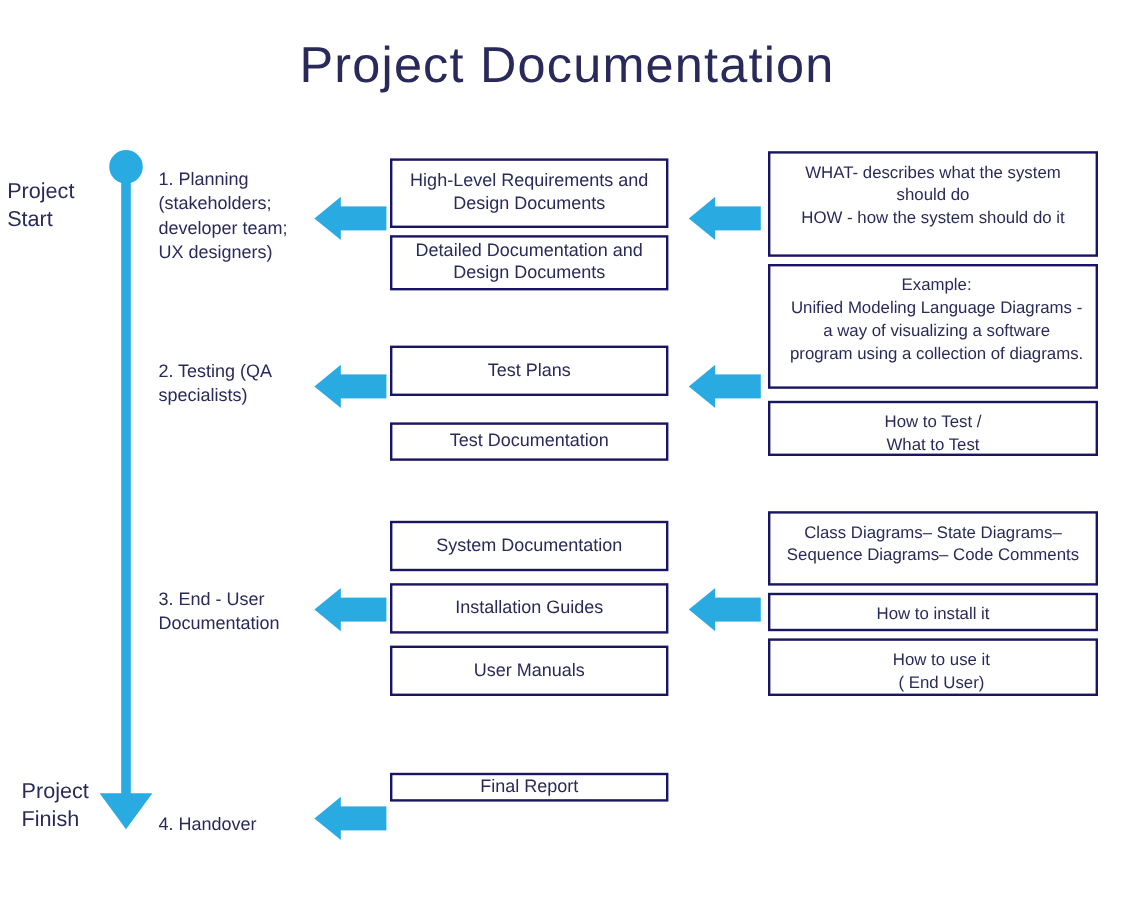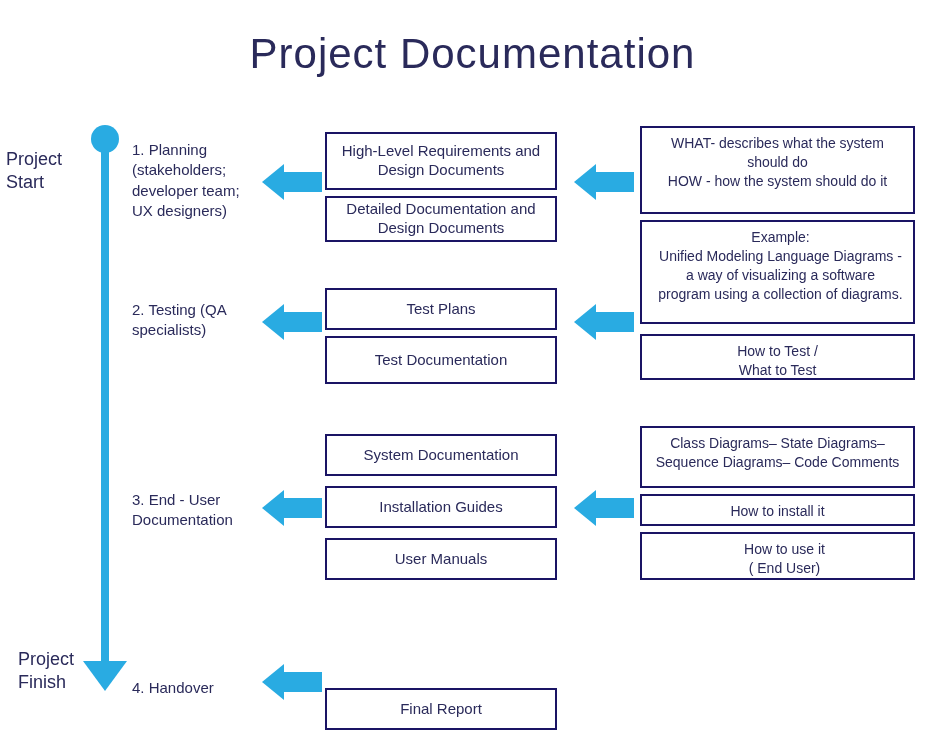--- a/index.html
+++ b/index.html
@@ -131,25 +131,25 @@
 <div class="label-finish">Project Finish</div>
 
 <div class="stage stage-1">1. Planning (stakeholders; developer team; UX designers)</div>
 <div class="stage stage-2">2. Testing (QA specialists)</div>
 <div class="stage stage-3">3. End - User Documentation</div>
 <div class="stage stage-4">4. Handover</div>
 
 <div class="docbox doclane" style="top:132px;height:58px">High-Level Requirements and Design Documents</div>
 <div class="docbox doclane" style="top:196px;height:46px">Detailed Documentation and Design Documents</div>
 <div class="docbox doclane" style="top:288px;height:42px">Test Plans</div>
-<div class="docbox doclane" style="top:336px;height:48px">Test Documentation</div>
+<div class="docbox doclane" style="top:352px;height:32px">Test Documentation</div>
 <div class="docbox doclane" style="top:434px;height:42px">System  Documentation</div>
 <div class="docbox doclane" style="top:486px;height:42px">Installation Guides</div>
 <div class="docbox doclane" style="top:538px;height:42px">User Manuals</div>
-<div class="docbox doclane" style="top:688px;height:42px">Final Report</div>
+<div class="docbox doclane" style="top:644px;height:24px">Final Report</div>
 
 <div class="descbox desclane" style="top: 126px; height: 88px; white-space: pre-line;">WHAT- describes what the system should do
 HOW - how the system should do it</div>
 <div class="descbox desclane" style="top: 220px; height: 104px; white-space: pre-line; padding-left: 16px;">Example:
 Unified Modeling Language Diagrams - a way of visualizing a software program using a collection of diagrams.</div>
 <div class="descbox desclane" style="top: 334px; height: 46px; white-space: pre-line;">How to Test /
 What to Test</div>
 <div class="descbox desclane" style="top:426px;height:62px">Class Diagrams– State Diagrams– Sequence Diagrams– Code Comments</div>
 <div class="descbox desclane" style="top:494px;height:32px">How to install it</div>
 <div class="descbox desclane" style="top: 532px; height: 48px; white-space: pre-line; padding-left: 24px;">How to use it

